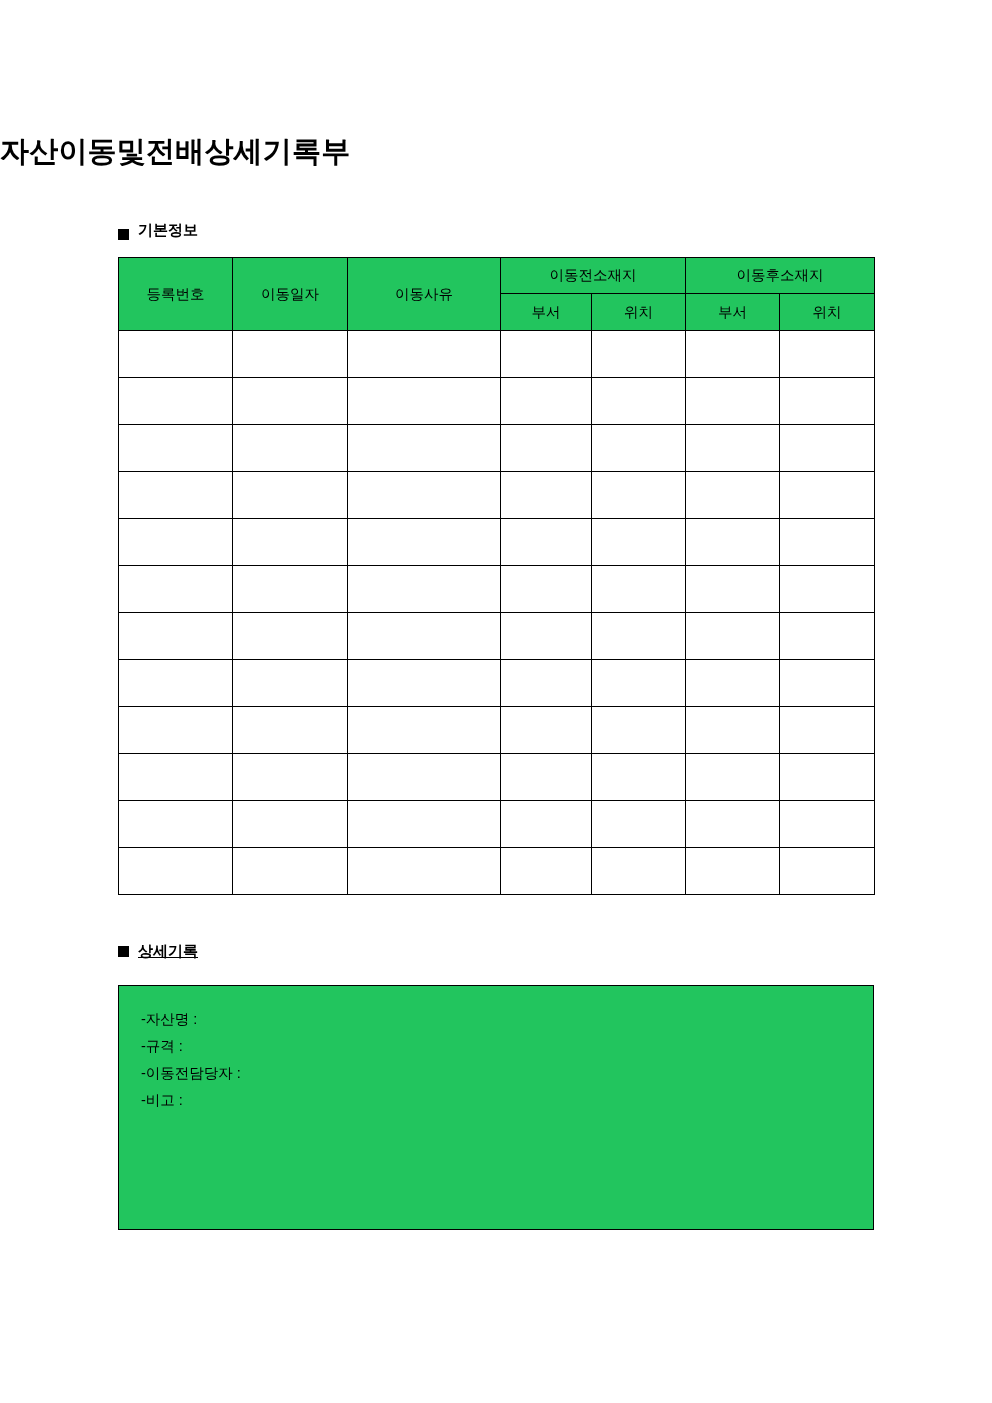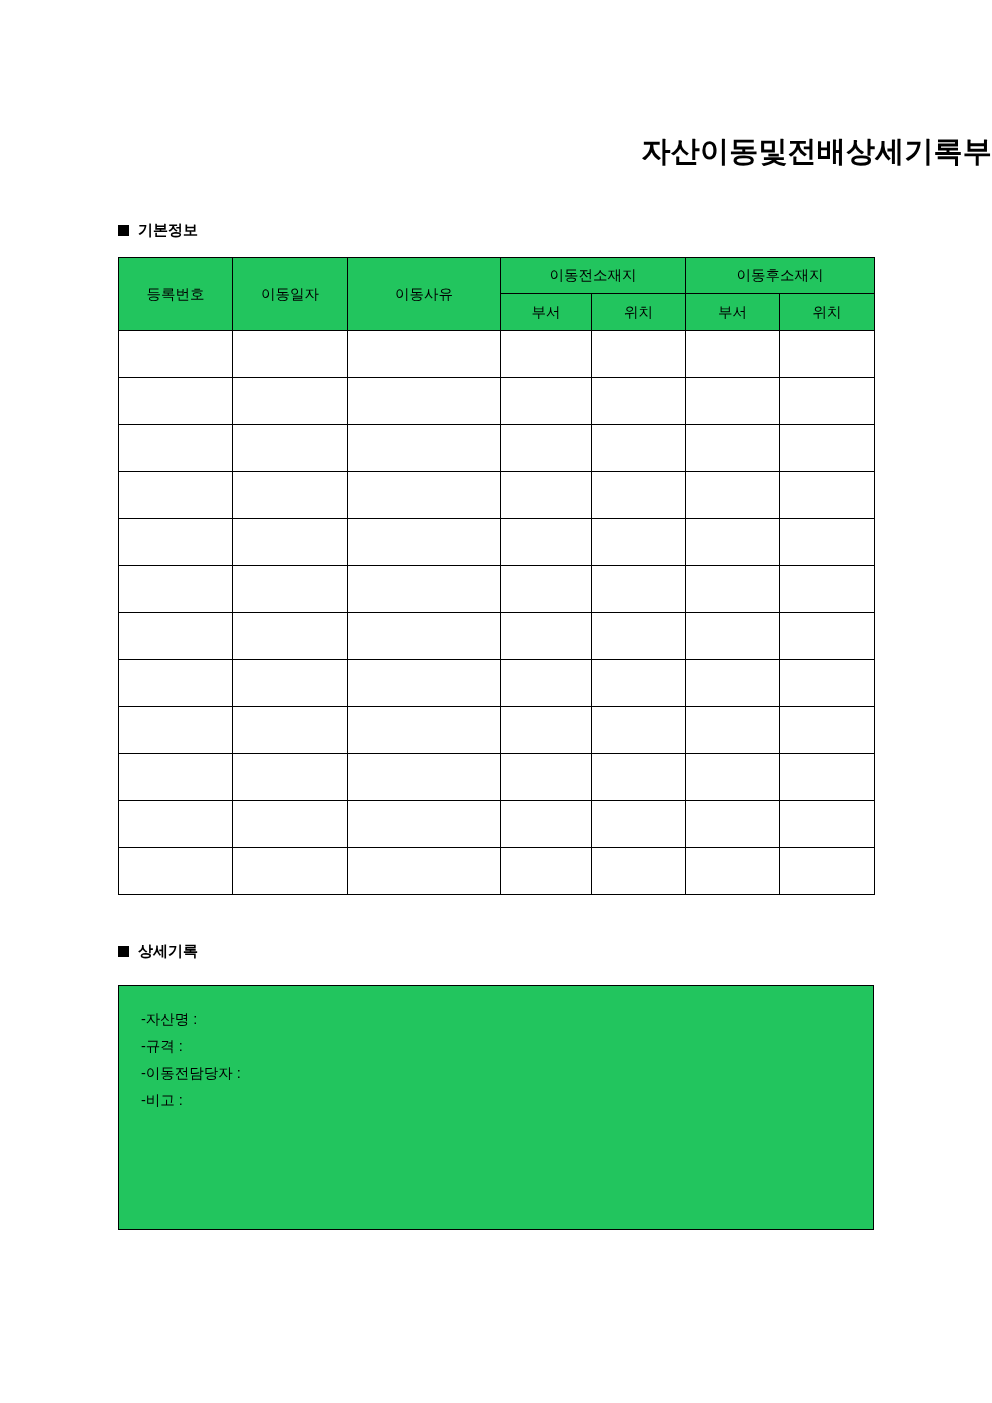--- a/index.html
+++ b/index.html
@@ -21,21 +21,21 @@
     height: 1403px;
     box-sizing: border-box;
   }
 
   
   .doc-title {
     position: absolute;
     left: 0;
     top: 132px;
     width: 992px;
-    text-align: right;
+    text-align: left;
     font-size: 29px;
     font-weight: bold;
     letter-spacing: 0.2px;
     line-height: 38px;
     white-space: nowrap;
   }
 
   
   .section-heading {
     position: absolute;
@@ -47,22 +47,22 @@
     line-height: 20px;
     white-space: nowrap;
   }
   .section-heading .bullet {
     display: inline-block;
     width: 11px;
     height: 11px;
     background: #000000;
     flex: 0 0 auto;
   }
-  #heading-basic  { left: 118px; top: 220px; }
-  #heading-detail { left: 118px; top: 941px; }
+  #heading-basic  { left: 118px; top: 220px; align-items: flex-end; }
+  #heading-detail { left: 118px; top: 941px; text-decoration: underline; }
 
   
   .basic-table {
     position: absolute;
     left: 118px;
     top: 257px;
     width: 756px;
     border-collapse: collapse;
     table-layout: fixed;
     font-size: 14.5px;

